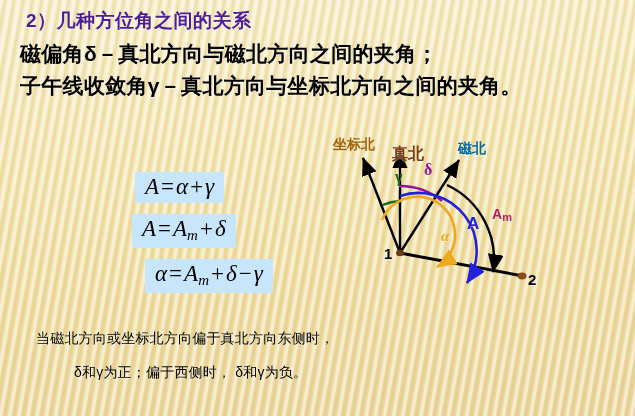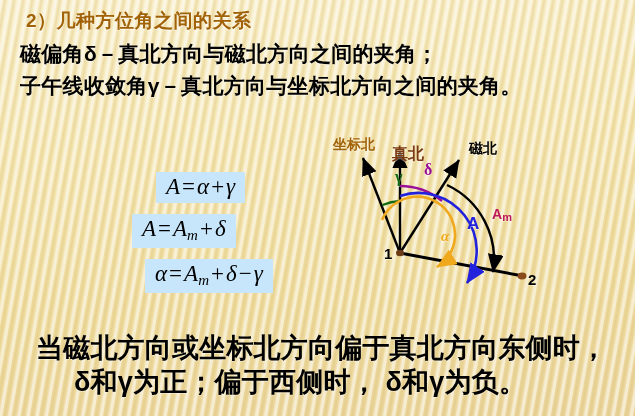--- a/index.html
+++ b/index.html
@@ -17,21 +17,21 @@
         rgba(255,255,255,0.00) 7px,
         rgba(255,255,255,0.55) 9px),
       linear-gradient(175deg, #f7ecc4 0%, #f3e4ad 35%, #eedb9c 70%, #ead49a 100%);
   }
   .slide{position:absolute;inset:0;}
 
   
   #title{
     position:absolute;left:26px;top:8px;
     font-size:19px;font-weight:bold;letter-spacing:0.5px;
-    color:#a16207;
+    color:#4c1d95;
     text-shadow:0 1px 0 rgba(255,255,255,.6);
     white-space:nowrap;
   }
   .lede{
     position:absolute;left:20px;
     font-size:21px;font-weight:bold;color:#000;
     white-space:nowrap;letter-spacing:0.3px;
     text-shadow:0 1px 0 rgba(255,255,255,.35);
   }
   #lede1{top:40px;}
@@ -44,49 +44,49 @@
     display:inline-block;
     color:#000;
     font-family:"Liberation Serif", serif;
     font-style:italic;
     font-size:23px;
     padding:3px 10px 4px 10px;
     line-height:1.05;
     white-space:nowrap;
   }
   .frow{margin-bottom:11px;}
-  .frow.f1{margin-left:7px;padding-left:21px;}
+  .frow.f1{margin-left:7px;}
   .frow.f2{margin-left:4px;text-decoration:underline;}
   .frow.f3{margin-left:17px;}
   .sub{font-size:15px;vertical-align:-4px;font-style:italic;}
   .op{font-style:normal;padding:0 2px;}
 
   
   #diagram{position:absolute;left:320px;top:128px;width:315px;height:185px;}
   #diagram svg{display:block;}
   .dlabel{
     position:absolute;font-weight:bold;white-space:nowrap;
     text-shadow:0 1px 0 rgba(255,255,255,.45);
   }
   #lbl-grid-north{left:13px;top:8px;font-size:14px;color:#a16207;}
   #lbl-true-north{left:72px;top:16px;font-size:16px;color:#7a3b12;}
-  #lbl-mag-north{left:149px;top:12px;font-size:14px;color:#000000;}
+  #lbl-mag-north{left:138px;top:12px;font-size:14px;color:#0369a1;}
   #lbl-gamma{left:75px;top:40px;font-size:16px;color:#116b11;font-family:"Liberation Serif",serif;}
   #lbl-delta{left:104px;top:33px;font-size:16px;color:#9a0f9a;font-family:"Liberation Serif",serif;}
   #lbl-alpha{left:121px;top:100px;font-size:15px;color:#f0a91c;font-family:"Liberation Serif",serif;font-style:italic;}
   #lbl-A{left:147px;top:86px;font-size:17px;color:#2222dd;}
   #lbl-Am{left:172px;top:78px;font-size:14px;color:#be185d;}
   #lbl-Am .sm{font-size:11px;vertical-align:-2px;}
   #lbl-p1{left:64px;top:117px;font-size:15px;color:#000;}
   #lbl-p2{left:208px;top:143px;font-size:15px;color:#000;}
 
   
   .foot{
     position:absolute;
-    font-size:27px;font-weight:bold;color:#000;
+    font-size:14px;font-weight:normal;color:#000;
     white-space:nowrap;letter-spacing:0.2px;
     text-shadow:0 1px 0 rgba(255,255,255,.35);
   }
   #foot1{left:36px;top:330px;}
   #foot2{left:36px;top:364px;margin-left:38px;}
 </style>
 </head>
 <body>
 
 <div class="slide">

